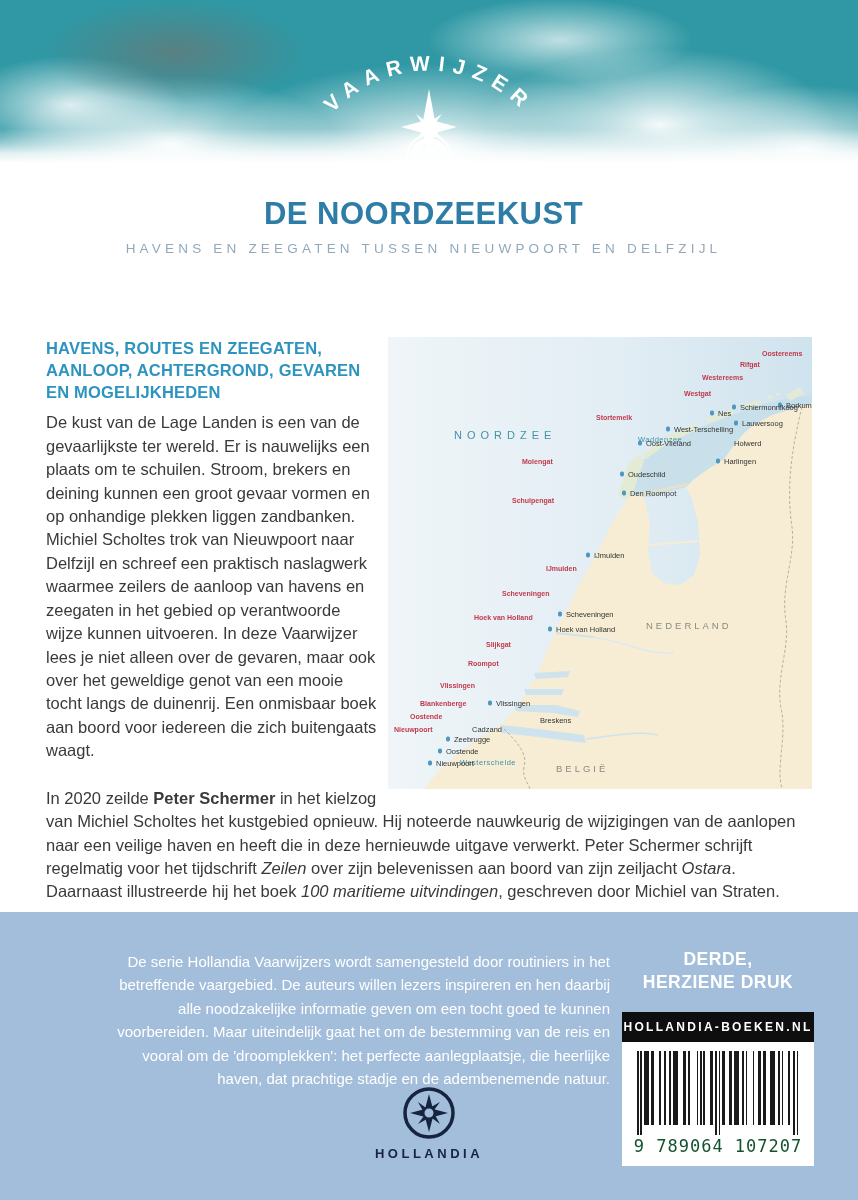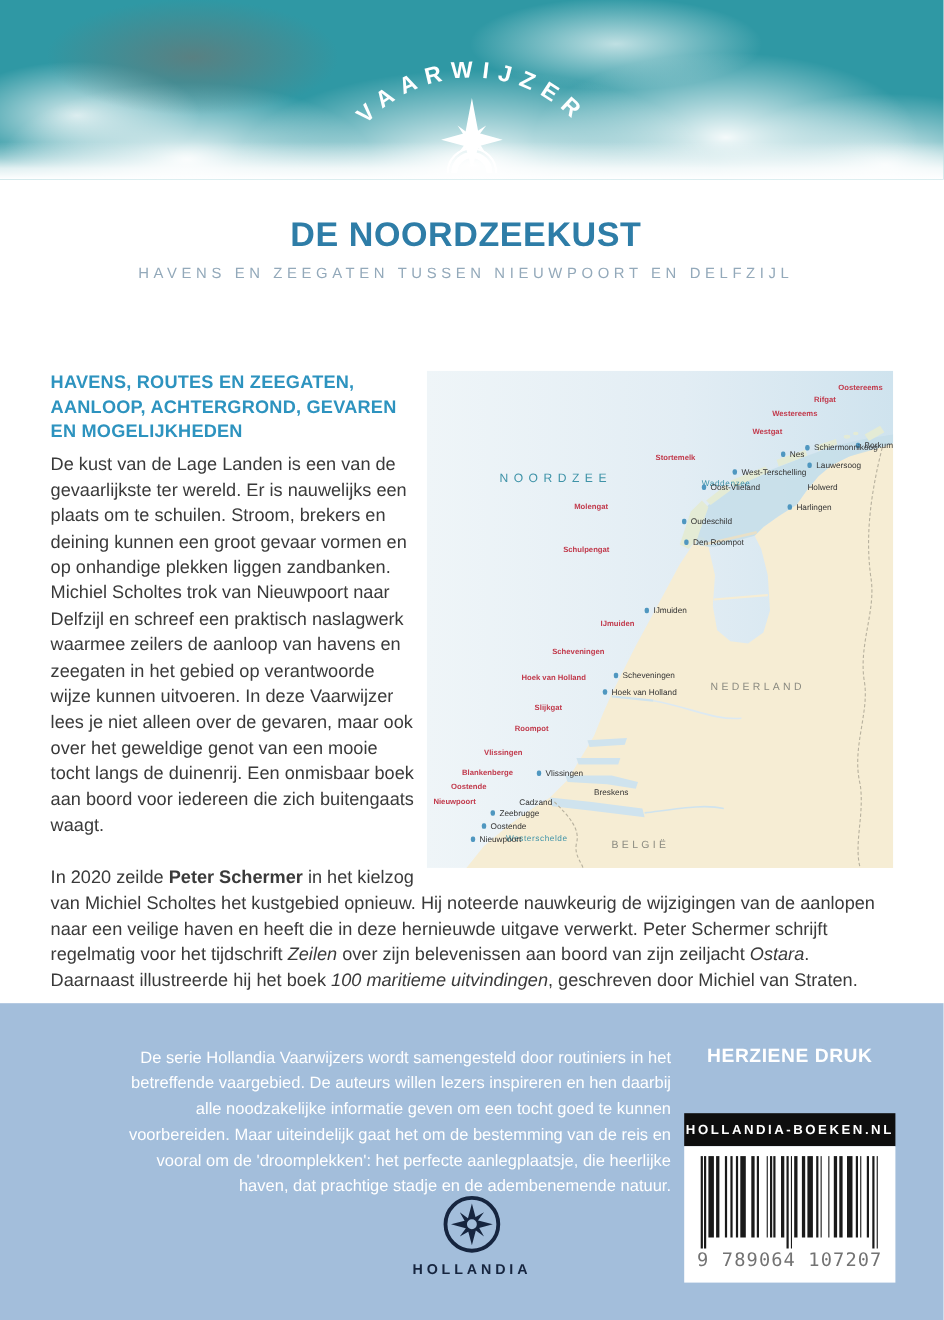--- a/index.html
+++ b/index.html
@@ -52,21 +52,21 @@
   .edition{position:absolute;left:622px;top:36px;width:192px;text-align:center;
            color:#fff;font-size:17.5px;font-weight:bold;line-height:1.3;letter-spacing:.5px;}
   .website-bar{position:absolute;left:622px;top:100px;width:192px;height:30px;background:#0e0e0e;
                color:#fff;font-size:12px;font-weight:bold;letter-spacing:2.3px;
                text-align:center;line-height:30px;}
   .barcode-box{position:absolute;left:622px;top:130px;width:192px;height:124px;background:#fff;}
   .bars{position:relative;width:162px;height:86px;margin:9px auto 0;}
   .bar{position:absolute;top:0;height:74px;background:#1a1a1a;}
   .bar.tall{height:84px;}
   .barcode-number{text-align:center;margin-top:-1px;font-family:"DejaVu Sans Mono",monospace;
-                  font-size:17px;letter-spacing:1px;color:#737373;}
+                  font-size:17px;letter-spacing:1px;color:#14532d;}
   .logo-svg{position:absolute;left:399px;top:171px;}
   .publisher{position:absolute;left:329px;top:234px;width:200px;text-align:center;
              color:var(--c-navy,#16253f);font-size:13px;font-weight:bold;letter-spacing:3.5px;}
 </style>
 </head>
 <body>
 
 <div class="page">
 
   <div class="photo">
@@ -189,20 +189,21 @@
     <div class="body-heading">HAVENS, ROUTES EN ZEEGATEN,
 AANLOOP, ACHTERGROND, GEVAREN
 EN MOGELIJKHEDEN</div>
     <p class="para">De kust van de Lage Landen is een van de gevaarlijkste ter wereld. Er is nauwelijks een plaats om te schuilen. Stroom, brekers en deining kunnen een groot gevaar vormen en op onhandige plekken liggen zandbanken. Michiel Scholtes trok van Nieuwpoort naar Delfzijl en schreef een praktisch naslagwerk waarmee zeilers de aanloop van havens en zeegaten in het gebied op verantwoorde wijze kunnen uitvoeren. In deze Vaarwijzer lees je niet alleen over de gevaren, maar ook over het geweldige genot van een mooie tocht langs de duinenrij. Een onmisbaar boek aan boord voor iedereen die zich buitengaats waagt.</p>
     <p class="para second"><span>In 2020 zeilde </span><b>Peter Schermer</b><span> in het kielzog van Michiel Scholtes het kustgebied opnieuw. Hij noteerde nauwkeurig de wijzigingen van de aanlopen naar een veilige haven en heeft die in deze hernieuwde uitgave verwerkt. Peter Schermer schrijft regelmatig voor het tijdschrift </span><i>Zeilen</i><span> over zijn belevenissen aan boord van zijn zeiljacht </span><i>Ostara</i><span>. Daarnaast illustreerde hij het boek </span><i>100 maritieme uitvindingen</i><span>, geschreven door Michiel van Straten.</span></p>
   </div>
 
   <div class="footer">
     <div class="series-text">De serie Hollandia Vaarwijzers wordt samengesteld door routiniers in het betreffende vaargebied. De auteurs willen lezers inspireren en hen daarbij alle noodzakelijke informatie geven om een tocht goed te kunnen voorbereiden. Maar uiteindelijk gaat het om de bestemming van de reis en vooral om de 'droomplekken': het perfecte aanlegplaatsje, die heerlijke haven, dat prachtige stadje en de adembenemende natuur.</div>
     <div class="edition">
+      <div>DERDE,</div>
       <div>HERZIENE DRUK</div>
     </div>
     <div class="website-bar">HOLLANDIA-BOEKEN.NL</div>
     <div class="barcode-box">
       <div class="bars">
           <div class="bar tall" style="left: 0px; width: 1.7px;"></div>
           <div class="bar tall" style="left: 3.4px; width: 1.7px;"></div>
           <div class="bar" style="left: 6.8px; width: 5.1px;"></div>
           <div class="bar" style="left: 13.6px; width: 3.4px;"></div>
           <div class="bar" style="left: 22.1px; width: 1.7px;"></div>

